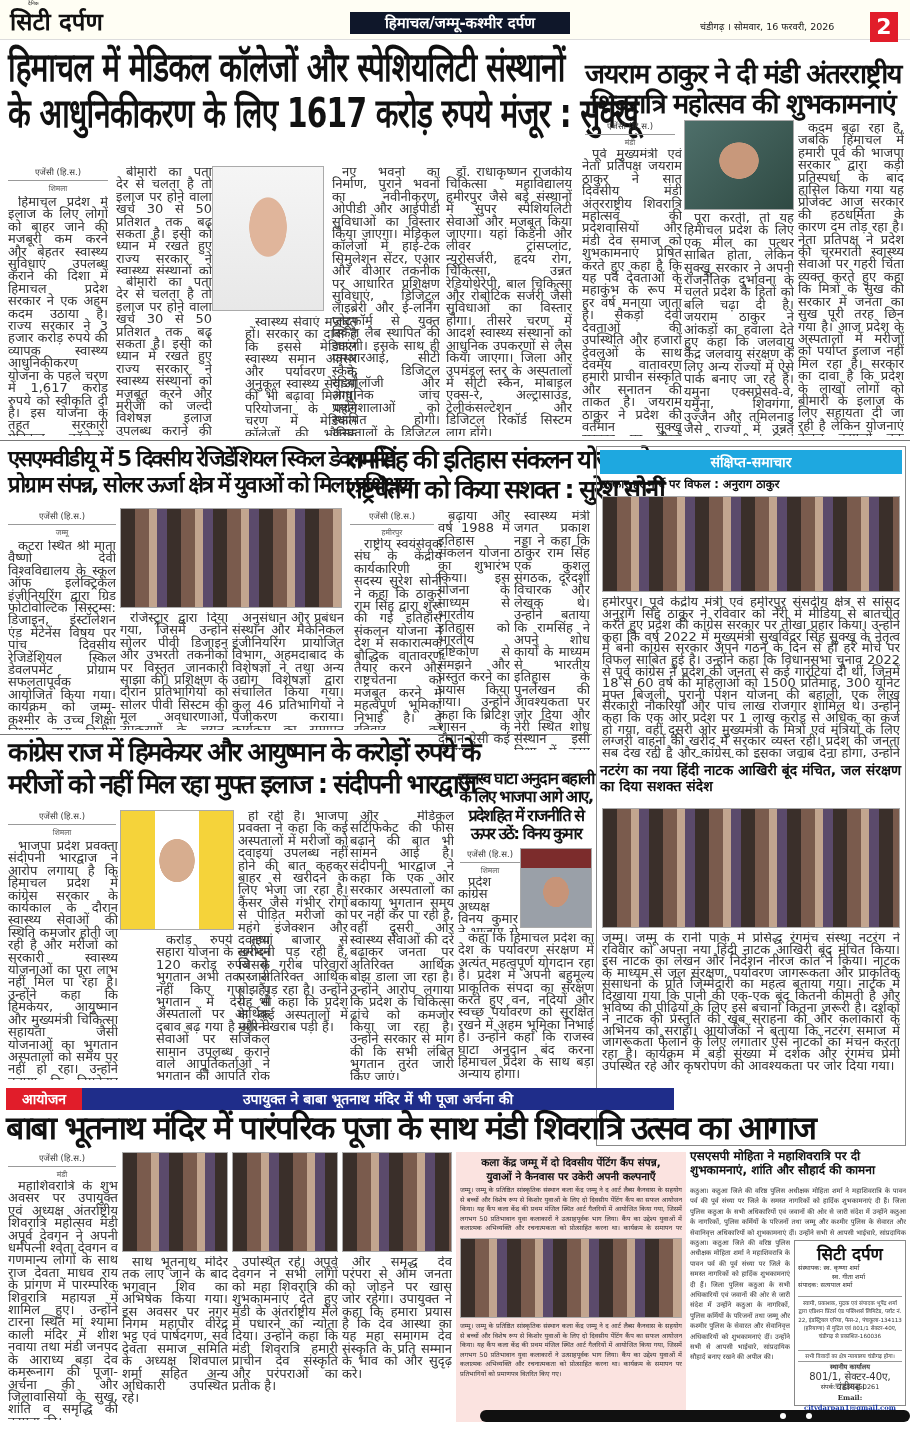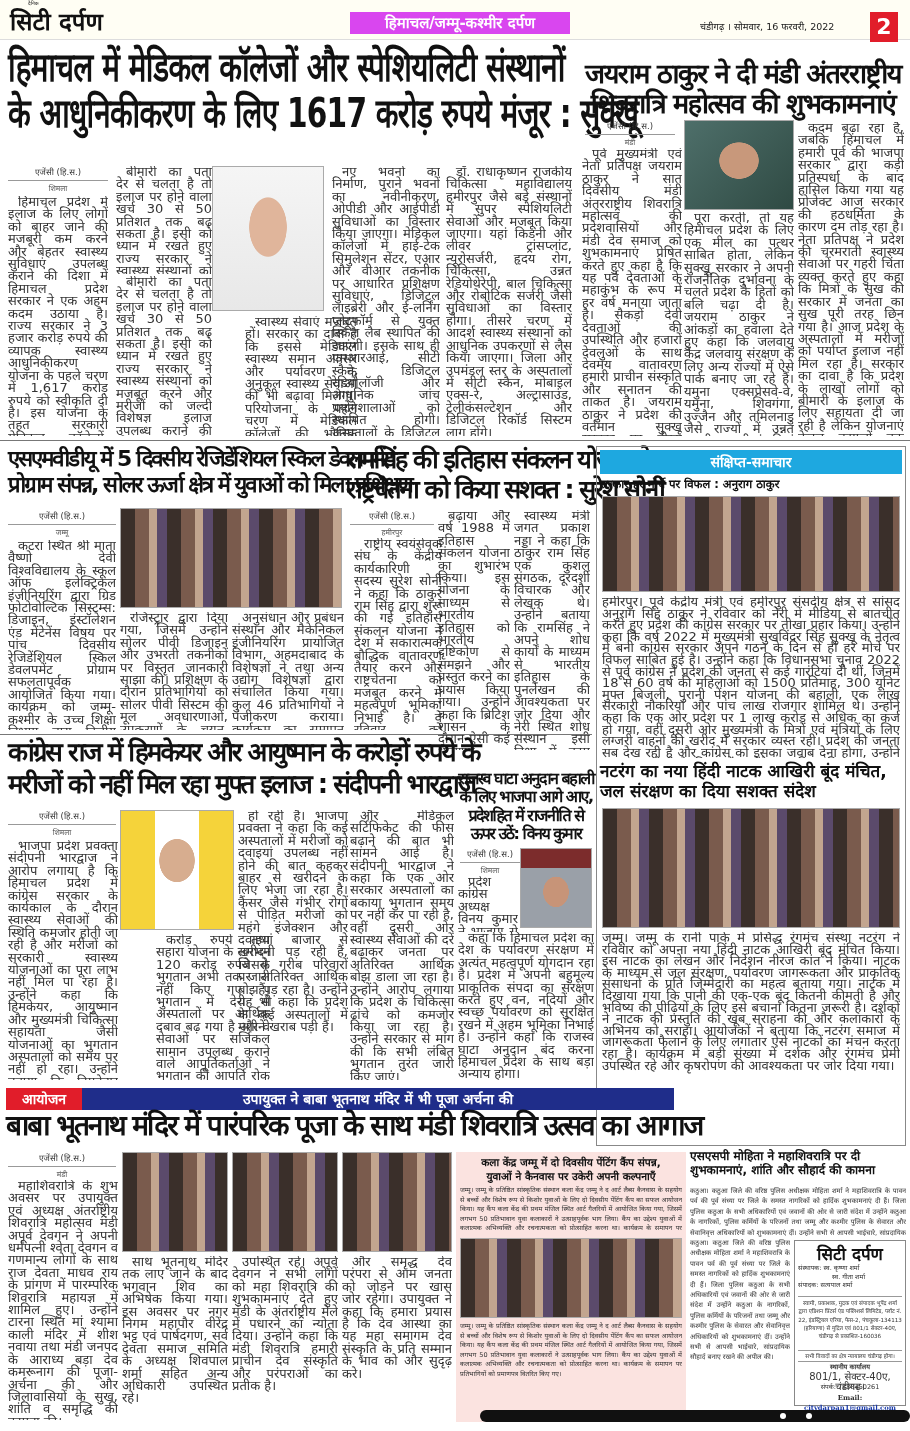--- a/index.html
+++ b/index.html
@@ -1,21 +1,21 @@
 <!DOCTYPE html>
 <html><head>
 <meta charset="utf-8">
 <style>
 *{box-sizing:border-box;margin:0;padding:0;}
 body{width:910px;height:1431px;background:#fff;font-family:"DejaVu Sans",sans-serif;color:#111;position:relative;overflow:hidden;}
 .abs{position:absolute;}
 .masthead{left:0;top:0;width:910px;height:40px;background:#fffef4;border-bottom:1px solid #ddd;}
 .logo{left:10px;top:4px;font-family:"DejaVu Serif",serif;font-weight:bold;font-size:24px;color:#111;}
 .logo small{position:absolute;left:18px;top:-4px;font-size:5px;font-weight:normal;}
-.section-tag{left:350px;top:12px;width:220px;height:22px;background:#d946ef;color:#fff;font-weight:bold;font-size:15px;text-align:center;line-height:22px;}
+.section-tag{left:350px;top:12px;width:220px;height:22px;background:#0f172a;color:#fff;font-weight:bold;font-size:15px;text-align:center;line-height:22px;}
 .dateline{left:700px;top:20px;font-size:9.5px;color:#222;}
 .page-no{left:870px;top:12px;width:28px;height:30px;background:#e11d2a;color:#fff;font-weight:bold;font-size:22px;text-align:center;line-height:30px;}
 .hl{font-family:"DejaVu Sans",sans-serif;font-weight:bold;color:#111;line-height:1.15;letter-spacing:-1px;}
 .hl-xl{font-size:33px;transform:scaleX(.74);transform-origin:left top;white-space:nowrap;}
 .hl-l{font-size:25px;transform:scaleX(.78);transform-origin:left top;white-space:nowrap;}
 .hl-m{font-size:20px;transform:scaleX(.8);transform-origin:left top;white-space:nowrap;}
 .hl-c{text-align:center;transform-origin:center top;}
 .byline{font-size:8.5px;text-align:center;color:#333;}
 .byline .loc{display:block;font-size:7.5px;color:#555;margin-top:3px;padding-top:2px;border-top:1px solid #999;}
 .col{font-size:13px;line-height:12.4px;text-align:justify;color:#333;overflow:hidden;}
@@ -35,21 +35,21 @@
 .footer-bar{left:480px;top:1410px;width:430px;height:12px;background:#111;border-radius:6px;}
 .footer-dot{width:6px;height:6px;border-radius:3px;background:#fff;top:3px;}
 .imprint{font-size:7px;line-height:10px;color:#333;text-align:center;}
 </style>
 </head>
 <body>
 
 <div class="abs masthead"></div>
 <div class="abs logo"><small>दैनिक</small><span>सिटी दर्पण</span></div>
 <div class="abs section-tag">हिमाचल/जम्मू-कश्मीर दर्पण</div>
-<div class="abs dateline">चंडीगढ़ । सोमवार, 16 फरवरी, 2022</div>
+<div class="abs dateline">चंडीगढ़ । सोमवार, 16 फरवरी, 2026</div>
 <div class="abs page-no">2</div>
 
 <div class="abs hl hl-xl" style="left:8px;top:44px;font-size:40px;">हिमाचल में मेडिकल कॉलेजों और स्पेशियलिटी संस्थानों</div>
 <div class="abs hl hl-xl" style="left:8px;top:90px;font-size:40px;">के आधुनिकीकरण के लिए 1617 करोड़ रुपये मंजूर : सुक्खू</div>
 <div class="abs byline" style="left:8px;top:166px;width:100px;"><span>एजेंसी (हि.स.)</span><span class="loc">शिमला</span></div>
 <div class="abs col" style="left:8px;top:196px;width:100px;height:240px;">
     <p>हिमाचल प्रदेश में इलाज के लिए लोगों को बाहर जाने की मजबूरी कम करने और बेहतर स्वास्थ्य सुविधाएं उपलब्ध कराने की दिशा में हिमाचल प्रदेश सरकार ने एक अहम कदम उठाया है। राज्य सरकार ने 3 हजार करोड़ रुपये की व्यापक स्वास्थ्य आधुनिकीकरण योजना के पहले चरण में 1,617 करोड़ रुपये को स्वीकृति दी है। इस योजना के तहत सरकारी मेडिकल कॉलेजों, सुपर स्पेशियलिटी संस्थानों और आदर्श स्वास्थ्य संस्थानों के बुनियादी ढांचे को आधुनिक बनाया जाएगा। यह परियोजना 1 अप्रैल 2026 से 30 अप्रैल 2031 तक चरणबद्ध तरीके से लागू होगी। सरकार का मानना है कि समय पर सही जांच और इलाज न मिलने से न केवल मरीज की हालत गंभीर होती है, बल्कि इलाज का खर्च भी काफी बढ़ जाता है। अध्ययनों के अनुसार, यदि</p>
   </div>
 <div class="abs col" style="left:116px;top:166px;width:96px;height:108px;">
     <p>बीमारी का पता देर से चलता है तो इलाज पर होने वाला खर्च 30 से 50 प्रतिशत तक बढ़ सकता है। इसी को ध्यान में रखते हुए राज्य सरकार ने स्वास्थ्य संस्थानों को मजबूत करने और मरीजों को जल्दी विशेषज्ञ इलाज उपलब्ध कराने की योजना बनाई है। सरकारी प्रवक्ता ने बताया कि इस पहल के तहत अस्पतालों और मेडिकल कॉलेजों में अत्याधुनिक जांच सुविधाएं विकसित की जाएंगी। इनमें आधुनिक डायग्नोस्टिक मशीनें, सिमुलेशन आधारित मेडिकल ट्रेनिंग सिस्टम, रोबोटिक सर्जरी और एकीकृत डिजिटल हेल्थ प्लेटफॉर्म शामिल हैं। इसका उद्देश्य यह है कि मरीजों को समय पर विशेषज्ञ इलाज मिले।</p>
@@ -109,21 +109,21 @@
   </div>
 <div class="abs col" style="left:514px;top:510px;width:76px;height:240px;">
     <p>स्वास्थ्य मंत्री जगत प्रकाश नड्डा ने कहा कि ठाकुर राम सिंह एक कुशल संगठक, दूरदर्शी विचारक और लेखक थे। उन्होंने बताया कि रामसिंह ने अपने शोध कार्यों के माध्यम से भारतीय इतिहास के पुनर्लेखन की आवश्यकता पर जोर दिया और नेरी स्थित शोध संस्थान इसी दिशा में काम कर रहा है। समाज में राष्ट्रचेतना को मजबूत करने का कार्य कर रहे हैं।</p>
   </div>
 
 <div class="abs boxed" style="left:596px;top:446px;width:310px;height:700px;"></div>
 <div class="abs briefs-head" style="left:600px;top:450px;width:302px;height:24px;">संक्षिप्त-समाचार</div>
 <div class="abs hl" style="left:600px;top:478px;width:302px;font-size:11.5px;letter-spacing:0;">सरकार हर मोर्चे पर विफल : अनुराग ठाकुर</div>
 <div class="abs photo grp" style="left:602px;top:496px;width:298px;height:96px;"></div>
 <div class="abs col" style="left:602px;top:596px;width:298px;height:162px;line-height:11.6px;"><span>हमीरपुर। पूर्व केंद्रीय मंत्री एवं हमीरपुर संसदीय क्षेत्र से सांसद अनुराग सिंह ठाकुर ने रविवार को नेरी में मीडिया से बातचीत करते हुए प्रदेश की कांग्रेस सरकार पर तीखा प्रहार किया। उन्होंने कहा कि वर्ष 2022 में मुख्यमंत्री सुखविंदर सिंह सुक्खू के नेतृत्व में बनी कांग्रेस सरकार अपने गठन के दिन से ही हर मोर्चे पर विफल साबित हुई है। उन्होंने कहा कि विधानसभा चुनाव 2022 से पूर्व कांग्रेस ने प्रदेश की जनता से कई गारंटियां दी थीं, जिनमें 18 से 60 वर्ष की महिलाओं को 1500 प्रतिमाह, 300 यूनिट मुफ्त बिजली, पुरानी पेंशन योजना की बहाली, एक लाख सरकारी नौकरियां और पांच लाख रोजगार शामिल थे। उन्होंने कहा कि एक ओर प्रदेश पर 1 लाख करोड़ से अधिक का कर्ज हो गया, वहीं दूसरी ओर मुख्यमंत्री के मित्रों एवं मंत्रियों के लिए लग्जरी वाहनों की खरीद में सरकार व्यस्त रही। प्रदेश की जनता सब देख रही है और कांग्रेस को इसका जवाब देना होगा, उन्होंने कहा। आरडीजी के विषय में उन्होंने स्पष्ट किया कि यह अनुदान केवल हिमाचल प्रदेश के लिए नहीं, बल्कि 17 राज्यों के लिए बंद किया गया है। उन्होंने कहा कि इसकी सूचना लगभग 20 वर्ष पूर्व ही दी जा चुकी थी।</span></div>
-<div class="abs hl" style="left:600px;top:762px;width:302px;font-size:17px;letter-spacing:0;">नटरंग का नया हिंदी नाटक आखिरी बूंद मंचित, जल संरक्षण का दिया सशक्त संदेश</div>
+<div class="abs hl" style="left:600px;top:762px;width:302px;font-size:14px;letter-spacing:0;">नटरंग का नया हिंदी नाटक आखिरी बूंद मंचित, जल संरक्षण का दिया सशक्त संदेश</div>
 <div class="abs photo grp" style="left:602px;top:808px;width:298px;height:120px;"></div>
 <div class="abs col" style="left:602px;top:932px;width:298px;height:210px;line-height:11.6px;"><span>जम्मू। जम्मू के रानी पार्क में प्रसिद्ध रंगमंच संस्था नटरंग ने रविवार को अपना नया हिंदी नाटक आखिरी बूंद मंचित किया। इस नाटक का लेखन और निर्देशन नीरज कांत ने किया। नाटक के माध्यम से जल संरक्षण, पर्यावरण जागरूकता और प्राकृतिक संसाधनों के प्रति जिम्मेदारी का महत्व बताया गया। नाटक में दिखाया गया कि पानी की एक-एक बूंद कितनी कीमती है और भविष्य की पीढ़ियों के लिए इसे बचाना कितना जरूरी है। दर्शकों ने नाटक की प्रस्तुति की खूब सराहना की और कलाकारों के अभिनय को सराहा। आयोजकों ने बताया कि नटरंग समाज में जागरूकता फैलाने के लिए लगातार ऐसे नाटकों का मंचन करता रहा है। कार्यक्रम में बड़ी संख्या में दर्शक और रंगमंच प्रेमी उपस्थित रहे और कृषरोपण की आवश्यकता पर जोर दिया गया।</span></div>
 
 <div class="abs rule" style="left:0;top:734px;width:592px;height:1px;"></div>
 <div class="abs hl hl-l hl-c" style="left:8px;top:738px;width:450px;font-size:26px;transform:none;letter-spacing:-2px;">कांग्रेस राज में हिमकेयर और आयुष्मान के करोड़ों रुपये के</div>
 <div class="abs hl hl-l hl-c" style="left:8px;top:770px;width:450px;font-size:26px;transform:none;letter-spacing:-2px;">मरीजों को नहीं मिल रहा मुफ्त इलाज : संदीपनी भारद्वाज</div>
 <div class="abs byline" style="left:8px;top:810px;width:108px;"><span>एजेंसी (हि.स.)</span><span class="loc">शिमला</span></div>
 <div class="abs col" style="left:8px;top:840px;width:110px;height:240px;">
     <p>भाजपा प्रदेश प्रवक्ता संदीपनी भारद्वाज ने आरोप लगाया है कि हिमाचल प्रदेश में कांग्रेस सरकार के कार्यकाल के दौरान स्वास्थ्य सेवाओं की स्थिति कमजोर होती जा रही है और मरीजों को सरकारी स्वास्थ्य योजनाओं का पूरा लाभ नहीं मिल पा रहा है। उन्होंने कहा कि हिमकेयर, आयुष्मान और मुख्यमंत्री चिकित्सा सहायता जैसी योजनाओं का भुगतान अस्पतालों को समय पर नहीं हो रहा। उन्होंने बताया कि हिमकेयर और आयुष्मान योजना के लगभग 400 करोड़ रुपये, आयुष्मान योजना के करीब 250</p>
   </div>
@@ -143,21 +143,21 @@
 <div class="abs photo face4" style="left:520px;top:848px;width:72px;height:80px;"></div>
 <div class="abs col" style="left:458px;top:876px;width:60px;height:56px;">
     <p>प्रदेश कांग्रेस अध्यक्ष विनय कुमार ने भाजपा से आग्रह किया है कि वह राजनीतिक और दलगत भेदभाव छोड़कर हिमाचल प्रदेश के भविष्य के लिए केंद्र सरकार से राजस्व घाटा अनुदान बहाल कराने में अपनी महत्वपूर्ण भूमिका निभाए। उन्होंने कहा कि यह समय राजनीतिक मतभेदों को भूलकर प्रदेश हित में एकजुट होने का है।</p>
   </div>
 <div class="abs col" style="left:458px;top:932px;width:136px;height:148px;">
     <p>कहा कि हिमाचल प्रदेश का देश के पर्यावरण संरक्षण में अत्यंत महत्वपूर्ण योगदान रहा है। प्रदेश में अपनी बहुमूल्य प्राकृतिक संपदा का संरक्षण करते हुए वन, नदियों और स्वच्छ पर्यावरण को सुरक्षित रखने में अहम भूमिका निभाई है। उन्होंने कहा कि राजस्व घाटा अनुदान बंद करना हिमाचल प्रदेश के साथ बड़ा अन्याय होगा।</p>
   </div>
 
 <div class="abs tag-red" style="left:6px;top:1088px;width:76px;height:22px;">आयोजन</div>
 <div class="abs tag-blue" style="left:82px;top:1088px;width:592px;height:22px;">उपायुक्त ने बाबा भूतनाथ मंदिर में भी पूजा अर्चना की</div>
-<div class="abs hl hl-xl hl-c" style="left:6px;top:1110px;width:676px;font-size:28px;transform:none;letter-spacing:-2px;">बाबा भूतनाथ मंदिर में पारंपरिक पूजा के साथ मंडी शिवरात्रि उत्सव का आगाज</div>
+<div class="abs hl hl-xl hl-c" style="left:6px;top:1110px;width:676px;font-size:32px;transform:none;letter-spacing:-2px;">बाबा भूतनाथ मंदिर में पारंपरिक पूजा के साथ मंडी शिवरात्रि उत्सव का आगाज</div>
 <div class="abs byline" style="left:8px;top:1152px;width:108px;"><span>एजेंसी (हि.स.)</span><span class="loc">मंडी</span></div>
 <div class="abs col" style="left:8px;top:1180px;width:110px;height:240px;">
     <p>महाशिवरात्रि के शुभ अवसर पर उपायुक्त एवं अध्यक्ष अंतर्राष्ट्रीय शिवरात्रि महोत्सव मंडी अपूर्व देवगन ने अपनी धर्मपत्नी श्वेता देवगन व गणमान्य लोगों के साथ राज देवता माधव राय के प्रांगण में पारम्परिक शिवरात्रि महायज्ञ में शामिल हुए। उन्होंने टारना स्थित मां श्यामा काली मंदिर में शीश नवाया तथा मंडी जनपद के आराध्य बड़ा देव कमरूनाग की पूजा-अर्चना की और जिलावासियों के सुख, शांति व समृद्धि की कामना की।</p>
   </div>
 <div class="abs photo grp" style="left:122px;top:1152px;width:106px;height:100px;"></div>
 <div class="abs photo grp" style="left:232px;top:1152px;width:106px;height:100px;"></div>
 <div class="abs photo grp" style="left:342px;top:1152px;width:110px;height:100px;"></div>
 <div class="abs col" style="left:122px;top:1256px;width:106px;height:164px;">
     <p>साथ भूतनाथ मंदिर तक लाए जाने के बाद भगवान शिव का अभिषेक किया गया। इस अवसर पर नगर निगम महापौर वीरेंद्र भट्ट एवं पार्षदगण, सर्व देवता समाज समिति के अध्यक्ष शिवपाल शर्मा सहित अन्य अधिकारी उपस्थित रहे।</p>
   </div>

